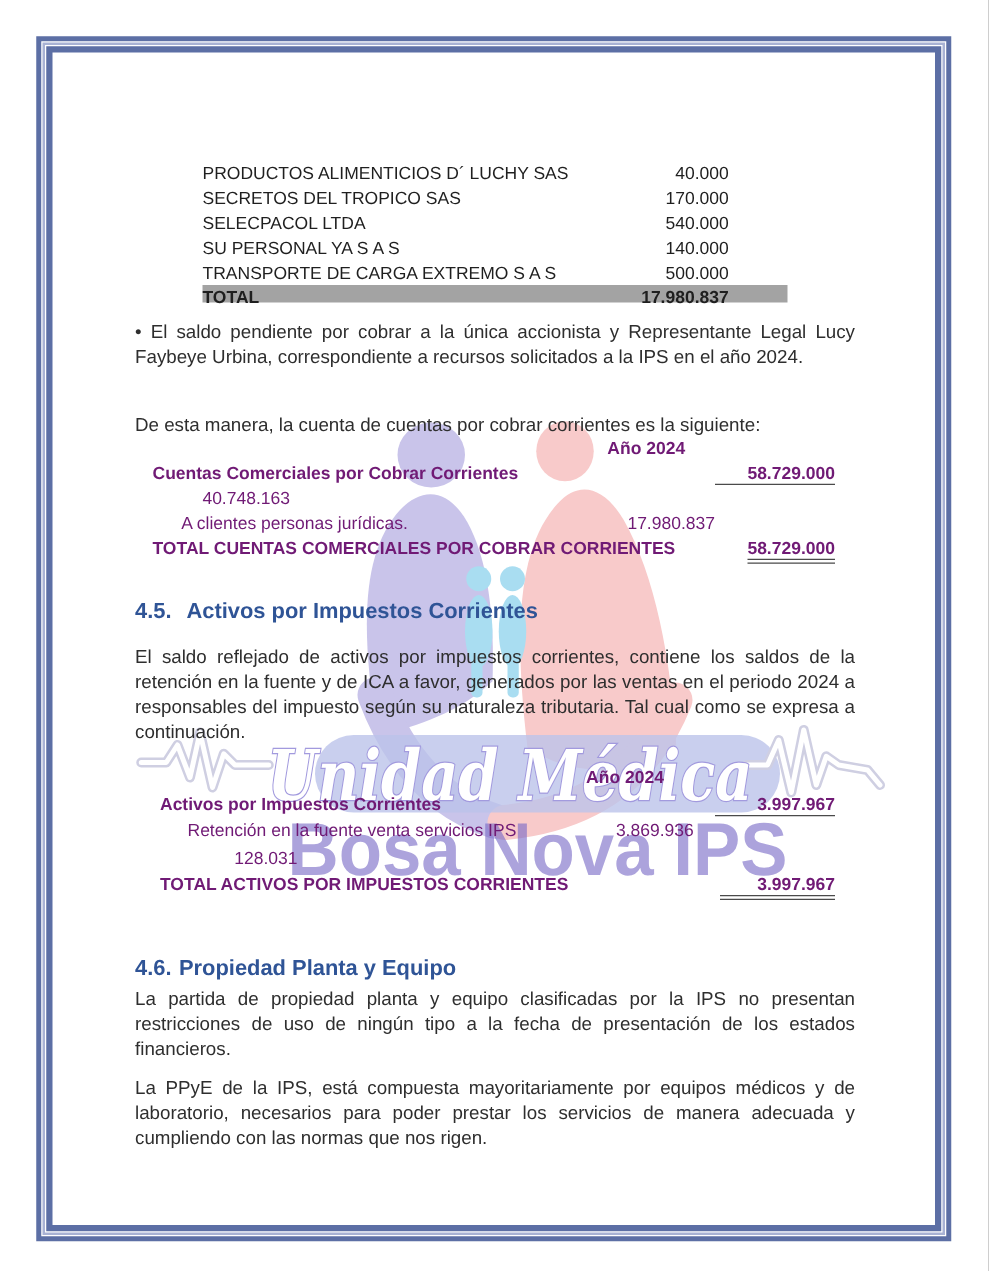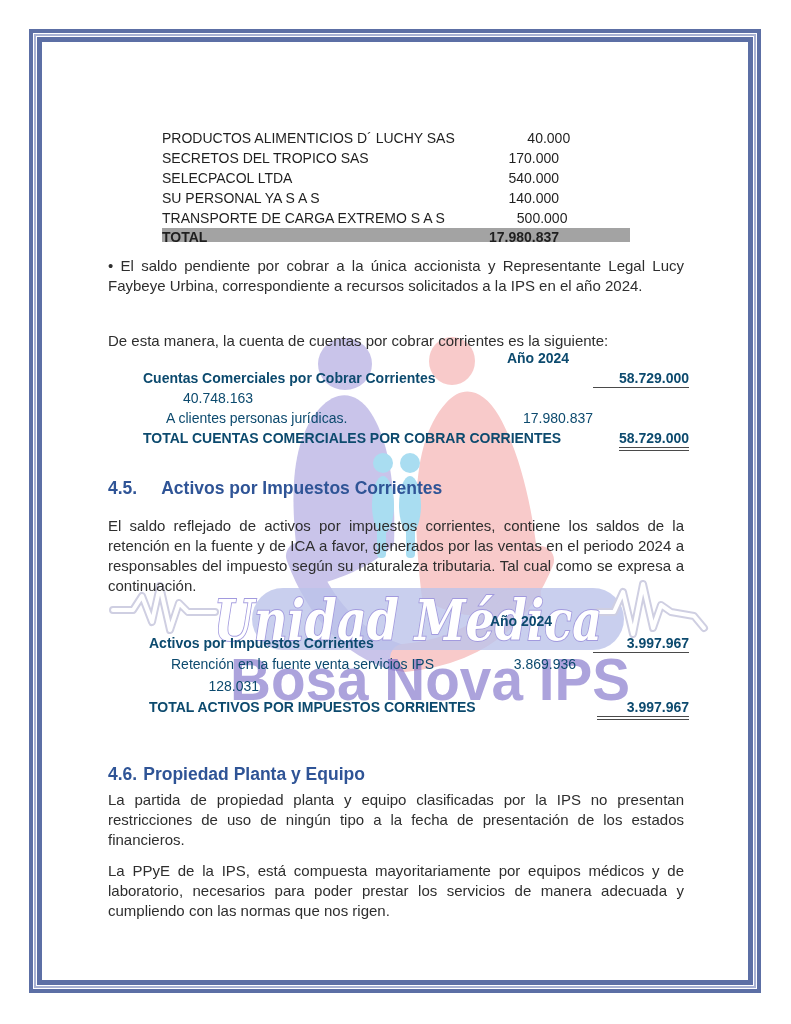--- a/index.html
+++ b/index.html
@@ -20,33 +20,33 @@
   .watermark{position:absolute;inset:0;z-index:0;}
 
   
   .content{position:absolute;inset:0;z-index:1;}
   .abs{position:absolute;}
 
   .para{width:576px;font-size:15px;line-height:20px;text-align:justify;color:#2e2e2e;}
   .para.single{text-align:left;}
 
   .heading{font-size:17.5px;font-weight:bold;color:#2F5496;white-space:nowrap;}
-  .heading .num45{margin-right:24px;text-align:center;}
+  .heading .num45{margin-right:12px;text-align:center;}
   .heading .num46{margin-right:6px;}
 
   
   .sup-table{left:162px;top:128px;width:468px;font-size:14px;color:#1f1f1f;}
-  .sup-row{display:flex;height:20px;line-height:20px;white-space:nowrap;gap:24px;}
+  .sup-row{display:flex;height:20px;line-height:20px;white-space:nowrap;}
   .sup-name{flex:1;}
   .sup-amount{width:120px;text-align:right;}
   .sup-spacer{width:47px;}
   .sup-total{font-weight:bold;background:#a3a3a3;height:14px;line-height:19px;}
 
   
-  .acc-table{font-size:14px;color:#0c4a6e;margin-left:21px;}
+  .acc-table{font-size:14px;color:#701a75;}
   .acc-row{display:flex;align-items:flex-start;white-space:nowrap;}
   .acc-label{flex:1;}
   .acc-label.indent{padding-left:23px;}
   .acc-mid{width:110px;text-align:right;}
   .acc-right{width:96px;text-align:right;font-weight:bold;}
   .acc-bold{font-weight:bold;}
   .u-single{border-bottom:1.5px solid #4a4a4a;}
   .u-double{border-bottom:4px double #4a4a4a;}
   .acc-head{font-weight:bold;text-align:center;padding-left:26px;}
 

